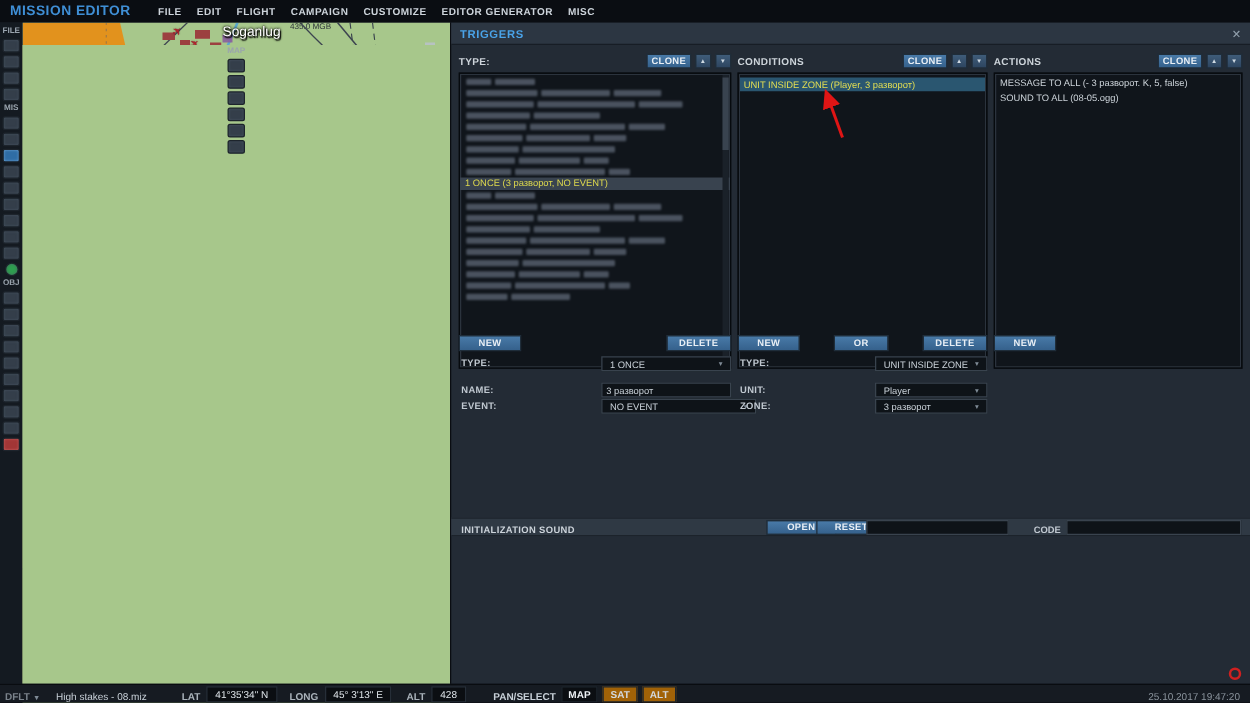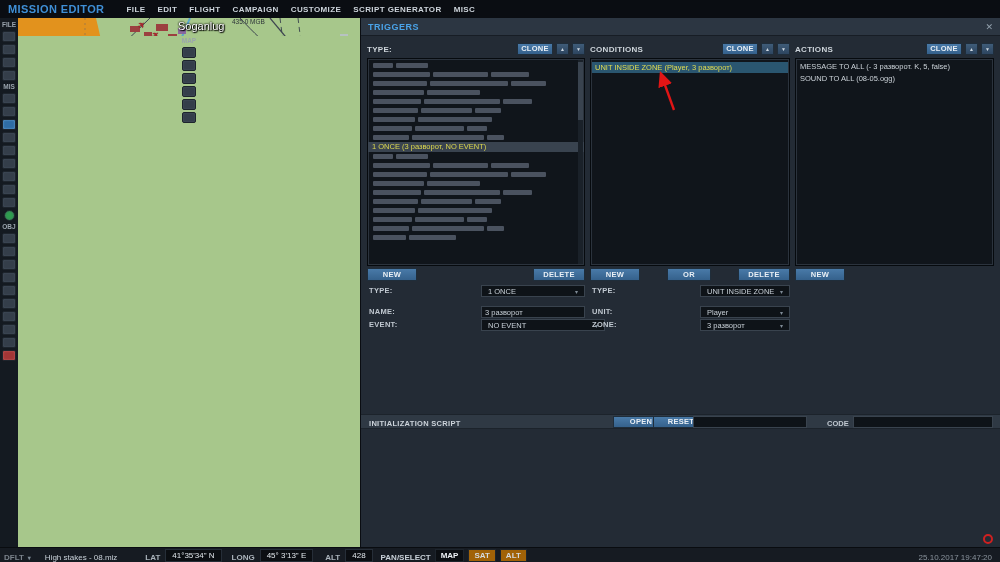--- a/index.html
+++ b/index.html
@@ -50,21 +50,21 @@
   .tr-close { color:#93a1ad; font-size:9px; cursor:default; }
 
   .col-head { position:absolute; top:24px; height:14px; display:flex; align-items:center; gap:3px; }
   .col-title { color:#cdd4da; font-size:8px; font-weight:bold; letter-spacing:.3px; margin-right:auto; }
 
   .btn { background:linear-gradient(#497aa8,#35618c); border:1px solid #1f2d3a; color:#e9eff5; font-size:7.5px; font-weight:bold; text-align:center; font-family:inherit; letter-spacing:.3px; cursor:default; }
   .btn-head { width:36px; height:12px; line-height:10px; }
   .btn-arrow { width:13px; height:12px; line-height:10px; font-size:5px; background:linear-gradient(#3f5c79,#2d4560); color:#cfd9e2; }
   .btn-abs { position:absolute; top:250px; height:13px; line-height:11px; }
 
-  .listbox { position:absolute; top:40px; height:208px; background:#10151b; border:1px solid #060a0e; box-shadow:inset 0 0 0 1px #2b333d; padding-top:2px; overflow:hidden; }
+  .listbox { position:absolute; top:40px; height:237px; background:#10151b; border:1px solid #060a0e; box-shadow:inset 0 0 0 1px #2b333d; padding-top:2px; overflow:hidden; }
   .redacted-row { height:9px; display:flex; align-items:center; gap:3px; padding:0 5px; }
   .blur-bar { height:5px; background:#596270; border-radius:1px; filter:blur(.7px); opacity:.8; display:inline-block; }
   .row-selected-type { height:10px; line-height:10px; background:#39434f; color:#ddd84e; font-size:7.5px; padding:0 4px; white-space:nowrap; overflow:hidden; }
   .row-selected-cond { margin:1px; height:11px; line-height:11px; background:#2a5670; color:#e3de52; font-size:7.5px; padding:0 3px; white-space:nowrap; overflow:hidden; }
   .row-action { height:12px; line-height:12px; color:#ccd3d9; font-size:7.5px; padding:0 4px; white-space:nowrap; overflow:hidden; }
   .scroll-track { position:absolute; top:1px; bottom:1px; right:1px; width:5px; background:#1a2129; }
   .scroll-thumb { position:absolute; top:2px; left:0; width:5px; height:58px; background:#39434f; }
 
   .form-label { position:absolute; color:#c0c8d0; font-size:7.5px; font-weight:bold; height:12px; line-height:12px; letter-spacing:.3px; }
   .dropdown { position:absolute; height:12px; background:#0e1318; border:1px solid #39434e; display:flex; align-items:center; padding:0 6px; }
@@ -84,40 +84,40 @@
 
   
   .statusbar { position:absolute; bottom:0; left:0; right:0; height:15px; background:#161b22; border-top:1px solid #090c10; display:flex; align-items:flex-end; font-size:8px; color:#9aa4ae; z-index:5; }
   .sb-profile { margin-left:4px; color:#7b838c; font-weight:bold; display:flex; align-items:center; gap:2px; }
   .sb-mission { margin-left:14px; color:#c8d0d8; }
   .sb-lbl { font-weight:bold; color:#aab3bb; }
   .sb-lbl.lat { margin-left:28px; }
   .sb-lbl.lon { margin-left:10px; }
   .sb-lbl.alt { margin-left:12px; }
   .sb-val { margin-left:5px; background:#0b0e12; color:#dfe5ea; padding:1px 6px; border:1px solid #262e38; }
-  .sb-mode { margin-left:8px; color:#c8d0d8; font-weight:bold; }
+  .sb-mode { margin-left:22px; color:#c8d0d8; font-weight:bold; }
   .sb-btn { margin-left:4px; background:#a16207; border:1px solid #1d242c; color:#d3d9df; font-weight:bold; padding:1px 5px; }
   .sb-btn.active { background:#0b0e12; color:#eef2f6; }
   .sb-spacer { flex:1; }
   .sb-datetime { margin-right:8px; color:#8a939c; }
 </style>
 </head>
 <body>
 
 <div class="screen">
 
   <header class="menubar">
     <span class="app-title">MISSION EDITOR</span>
     <nav class="menu-items">
       <span class="menu-item">FILE</span>
       <span class="menu-item">EDIT</span>
       <span class="menu-item">FLIGHT</span>
       <span class="menu-item">CAMPAIGN</span>
       <span class="menu-item">CUSTOMIZE</span>
-      <span class="menu-item">SCRIPT GENERATOR</span>
+      <span class="menu-item">EDITOR GENERATOR</span>
       <span class="menu-item">MISC</span>
     </nav>
   </header>
 
   <div class="sidebar" id="sidebar">
       <div class="sb-sec file">
         <div class="sb-label">FILE</div>
         <div class="sb-icon"></div>
         <div class="sb-icon"></div>
         <div class="sb-icon"></div>
@@ -444,21 +444,21 @@
       <span class="dd-val">Player</span>
       <span class="dd-chevron">▾</span>
     </div>
     <span class="form-label" style="left:231px;top:301px">ZONE:</span>
     <div class="dropdown" style="left:339px;top:301px;width:90px">
       <span class="dd-val">3 разворот</span>
       <span class="dd-chevron">▾</span>
     </div>
 
     <div class="init-bar">
-      <span class="init-label">INITIALIZATION SCRIPT</span>
+      <span class="init-label">INITIALIZATION SOUND</span>
       <button class="btn init-btn" style="left:252px">OPEN</button>
       <button class="btn init-btn" style="left:292px">RESET</button>
       <input class="text-input init-input" style="left: 332px; width: 114px;">
       <span class="init-code-label">CODE</span>
       <input class="text-input init-input" style="left: 492px; width: 140px;">
     </div>
 
     <div class="rec-icon"></div>
   </section>
 

